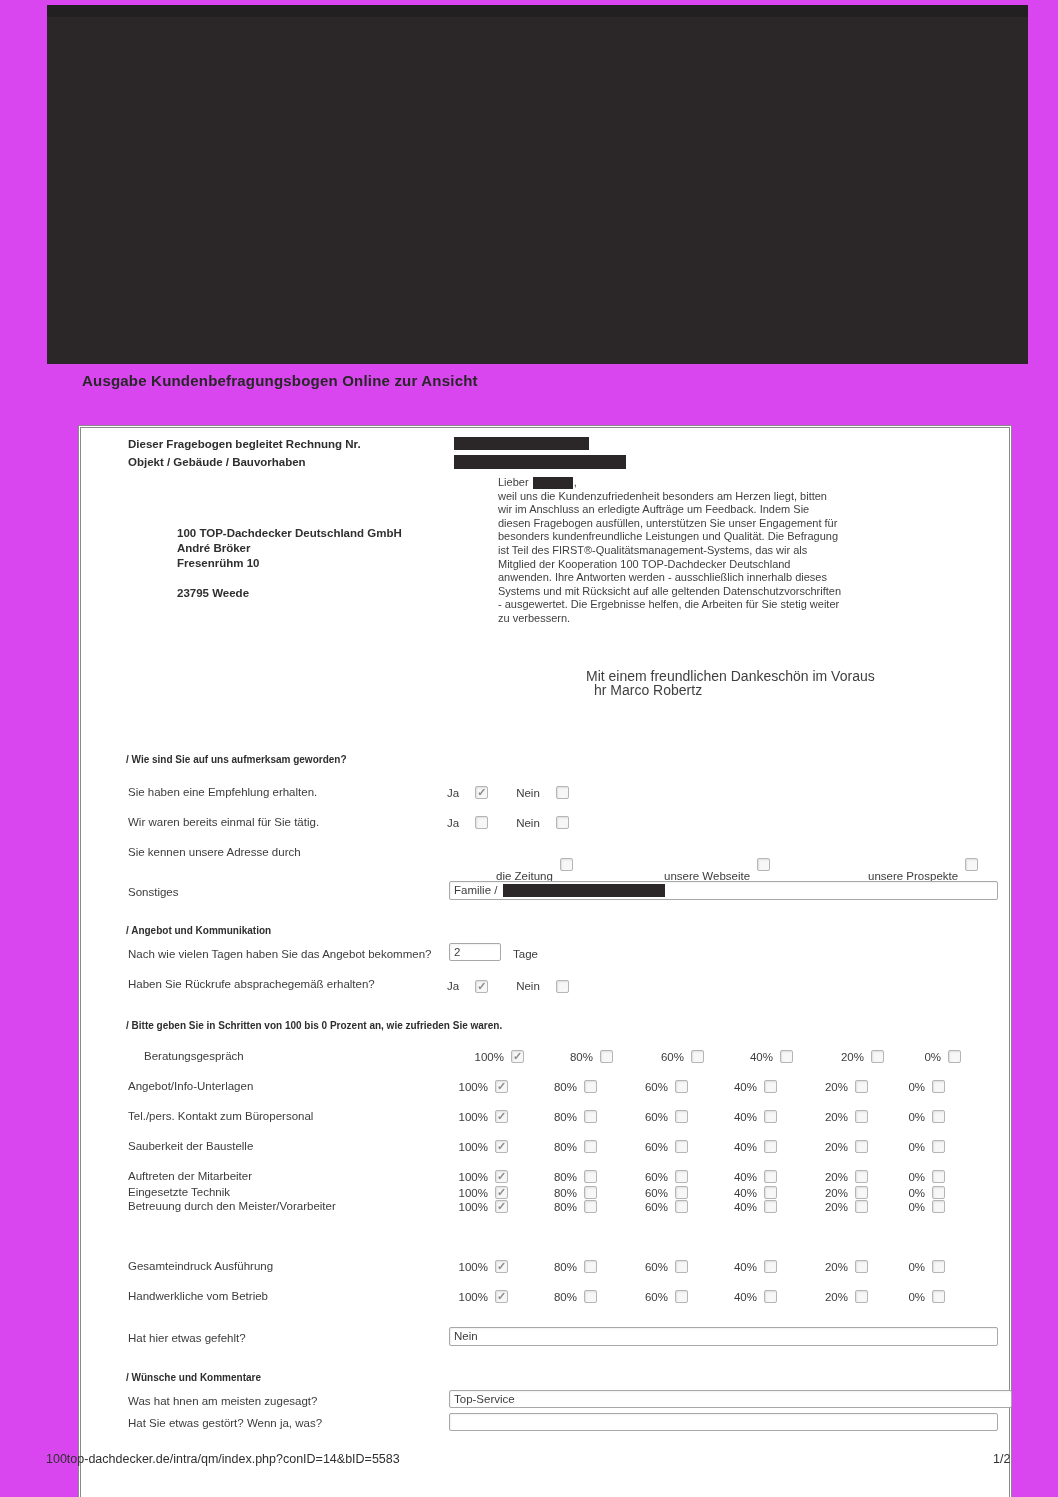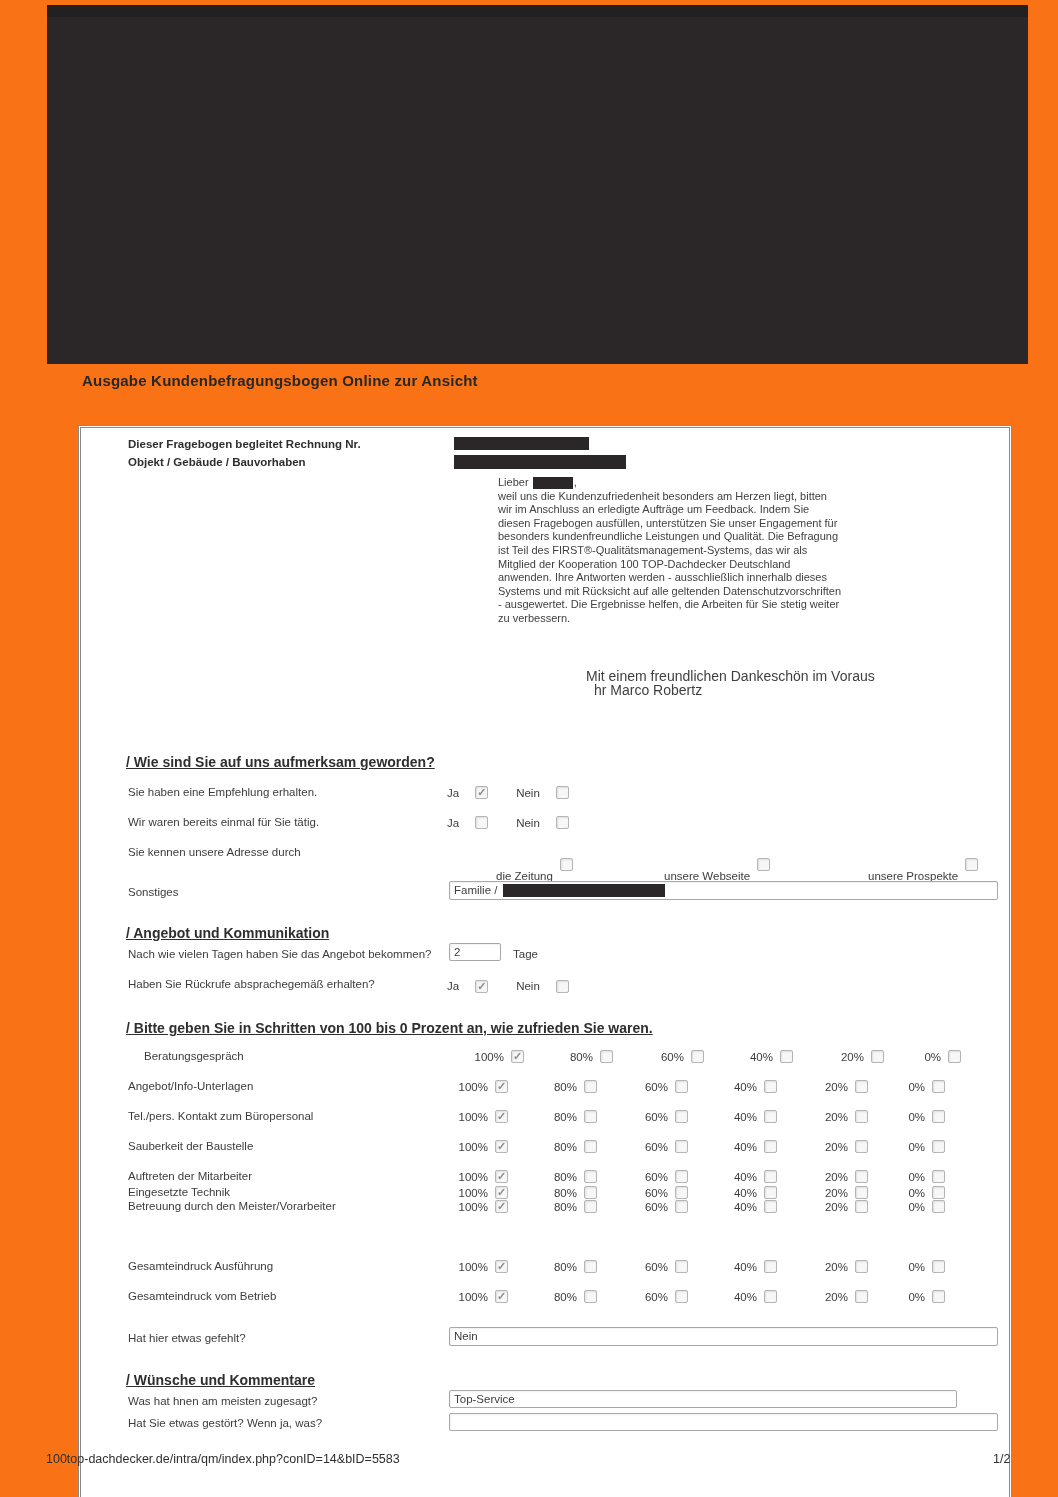--- a/index.html
+++ b/index.html
@@ -1,37 +1,37 @@
 <!DOCTYPE html>
 <html><head>
 <meta charset="utf-8">
 <style>
   html,body{margin:0;padding:0;background:#ffffff;}
   .page{
-    position:relative;width:1058px;height:1497px;background:#f97316;overflow:hidden;
+    position:relative;width:1058px;height:1497px;background:#d946ef;overflow:hidden;
     font-family:"Liberation Sans", sans-serif;color:#3c3c3c;
   }
   .abs{position:absolute;}
   
   .redact-block{
     position:absolute;background:#2b2728;
   }
   .redact-block.top{background:linear-gradient(#232021 0 12px,#2b2728 12px);}
   .redact{display:inline-block;background:#2b2728;vertical-align:middle;}
   
   .page-heading{font-size:15px;font-weight:bold;color:#272727;letter-spacing:.2px;}
   
   .form-frame{
     position:absolute;left:78px;top:425px;width:934px;height:1072px;
     border:3px double #8a8a8a;border-bottom:none;background:#ffffff;box-sizing:border-box;
   }
   .row{position:absolute;height:16px;font-size:11.5px;white-space:nowrap;}
   .lbl{color:#3c3c3c;}
   .b{font-weight:bold;color:#2e2e2e;}
-  .section-title{font-weight:bold;color:#2e2e2e;font-size:14px;text-decoration:underline;}
+  .section-title{font-weight:bold;color:#2e2e2e;font-size:10px;}
   
   .letter-body{font-size:11px;line-height:13.6px;color:#3f3f3f;}
   .addr{font-size:11.5px;line-height:15px;font-weight:bold;color:#2f2f2f;}
   .closing{font-size:14px;line-height:13.5px;color:#3f3f3f;}
   
   .cb{
     display:inline-block;width:13px;height:13px;box-sizing:border-box;
     border:1px solid #b5b5b5;background:#f7f7f7;border-radius:2px;
     box-shadow:inset 1px 1px 2px rgba(0,0,0,.10);position:relative;
   }
@@ -71,20 +71,27 @@
       <span class="b">Objekt / Gebäude / Bauvorhaben</span>
     </div>
     <div class="redact" style="position:absolute;left:373px;top:27px;width:172px;height:14px;"></div>
 
     <div class="abs letter-body" style="left:417px;top:48px;width:345px;">
       <span>Lieber</span>
       <span class="redact" style="width:40px;height:12px;margin:0 1px;"></span><span>,</span>
       <div>weil uns die Kundenzufriedenheit besonders am Herzen liegt, bitten wir im Anschluss an erledigte Aufträge um Feedback. Indem Sie diesen Fragebogen ausfüllen, unterstützen Sie unser Engagement für besonders kundenfreundliche Leistungen und Qualität. Die Befragung ist Teil des FIRST®-Qualitätsmanagement-Systems, das wir als Mitglied der Kooperation 100 TOP-Dachdecker Deutschland anwenden. Ihre Antworten werden - ausschließlich innerhalb dieses Systems und mit Rücksicht auf alle geltenden Datenschutzvorschriften - ausgewertet. Die Ergebnisse helfen, die Arbeiten für Sie stetig weiter zu verbessern.</div>
     </div>
 
+    <div class="abs addr" style="left:96px;top:98px;">
+      <div>100 TOP-Dachdecker Deutschland GmbH</div>
+      <div>André Bröker</div>
+      <div>Fresenrühm 10</div>
+      <div style="height:15px;"></div>
+      <div>23795 Weede</div>
+    </div>
 
     <div class="abs closing" style="left:505px;top:242px;">
       <div>Mit einem freundlichen Dankeschön im Voraus</div>
       <div style="margin-left:8px;">hr Marco Robertz</div>
     </div>
 
     <div class="row section-title" style="left:45px;top:326px;">/ Wie sind Sie auf uns aufmerksam geworden?</div>
 
     <div id="awareness-rows">
         <div class="row" style="left: 0px; top: 358px; width: 934px;">
@@ -368,21 +375,21 @@
           <span class="opt" style="left: 733px;">
             <span class="pct">20%</span>
             <span class="cb"></span>
           </span>
           <span class="opt" style="left: 810px;">
             <span class="pct">0%</span>
             <span class="cb"></span>
           </span>
         </div>
         <div class="row" style="left: 0px; top: 862px; width: 934px;">
-          <span class="lbl" style="position: absolute; left: 47px;">Gesamteindruck vom Betrieb</span>
+          <span class="lbl" style="position: absolute; left: 47px;">Handwerkliche vom Betrieb</span>
           <span class="opt" style="left: 373px;">
             <span class="pct">100%</span>
             <span class="cb checked"></span>
           </span>
           <span class="opt" style="left: 462px;">
             <span class="pct">80%</span>
             <span class="cb"></span>
           </span>
           <span class="opt" style="left: 553px;">
             <span class="pct">60%</span>
@@ -408,21 +415,21 @@
     </div>
     <div class="field" style="left:368px;top:899px;width:549px;height:19px;">
       <span>Nein</span>
     </div>
 
     <div class="row section-title" style="left:45px;top:944px;">/ Wünsche und Kommentare</div>
 
     <div class="row" style="left:47px;top:967px;">
       <span class="lbl">Was hat  hnen am meisten zugesagt?</span>
     </div>
-    <div class="field" style="left:368px;top:962px;width:508px;height:18px;">
+    <div class="field" style="left:368px;top:962px;width:563px;height:18px;">
       <span>Top-Service</span>
     </div>
 
     <div class="row" style="left:47px;top:989px;">
       <span class="lbl">Hat Sie etwas gestört? Wenn ja, was?</span>
     </div>
     <div class="field" style="left:368px;top:985px;width:549px;height:18px;">
       <span></span>
     </div>
 

